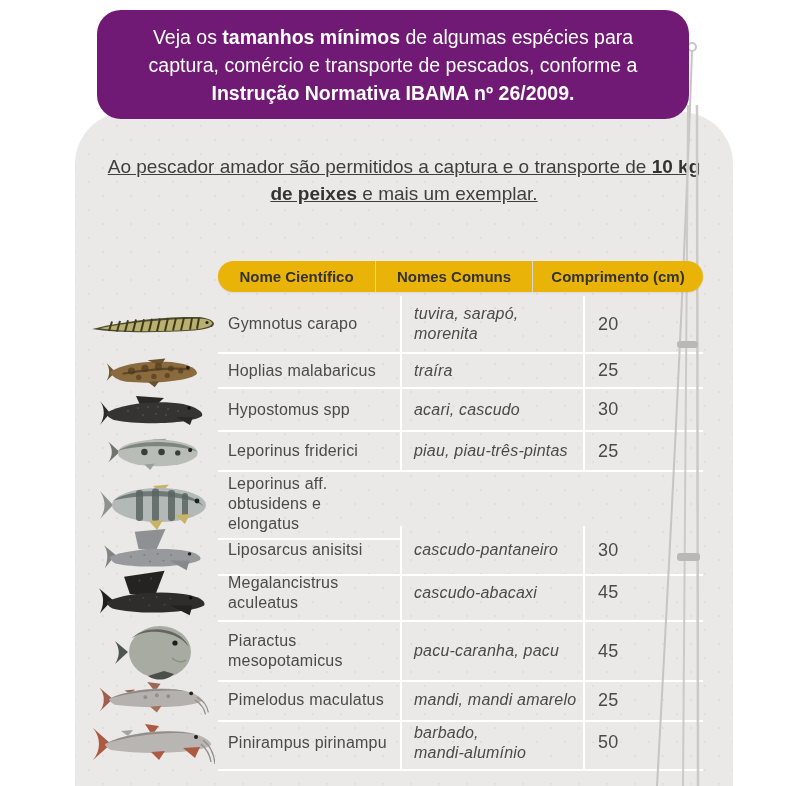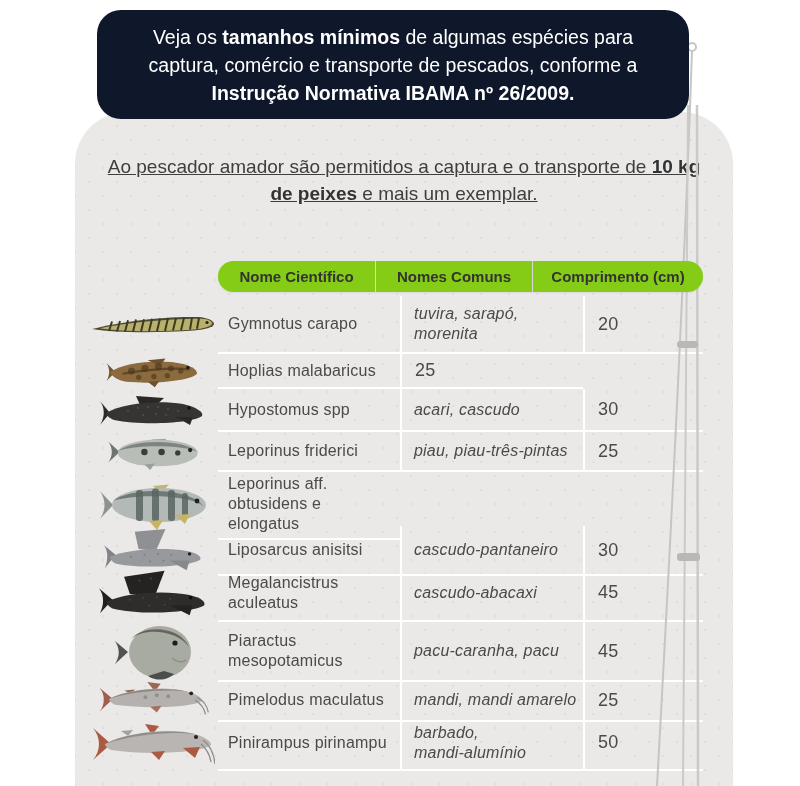--- a/index.html
+++ b/index.html
@@ -35,21 +35,21 @@
   .intro {
     position:absolute; left:105px; top:153px; width:598px;
     text-align:center; color:#3e3e3e; font-size:19px; line-height:27px;
     z-index:3;
     text-decoration:underline;
   }
   .intro .b { font-weight:bold; color:#333333; }
   
   .thead {
     position:absolute; left:218px; top:261px; width:485px; height:31px;
-    background:#84cc16; border-radius:16px;
+    background:#eab308; border-radius:16px;
     display:grid; grid-template-columns:157px 157px 171px;
     z-index:5; box-shadow:0 1px 2px rgba(0,0,0,0.07);
   }
   .thead .hcell {
     display:flex; align-items:center; justify-content:center;
     font-weight:bold; font-size:15px; color:#333333;
   }
   .thead .hcell + .hcell { border-left:1px solid #d9d8d6; }
   
   .tbody { position:absolute; left:88px; top:296px; width:615px; z-index:2; }
@@ -64,21 +64,21 @@
   
   .rod { position:absolute; left:0; top:0; z-index:4; pointer-events:none; }
 </style>
 </head>
 <body>
 
 <div class="page">
 
   <div class="card"></div>
 
-  <div class="banner" style="background:#0f172a">
+  <div class="banner" style="background:#701a75">
     <p><span>Veja os </span><span class="b">tamanhos mínimos</span><span> de algumas espécies para captura, comércio e transporte de pescados, conforme a </span><span class="b">Instrução Normativa IBAMA nº 26/2009.</span></p>
   </div>
 
   <div class="intro"><span>Ao pescador amador são permitidos a captura e o transporte de </span><span class="b">10 kg de peixes</span><span> e mais um exemplar.</span></div>
 
   <div class="thead">
     <div class="hcell">Nome Científico</div>
     <div class="hcell">Nomes Comuns</div>
     <div class="hcell">Comprimento (cm)</div>
   </div>
@@ -115,20 +115,21 @@
               <circle cx="38" cy="25" r="3"></circle>
               <circle cx="55" cy="24" r="3"></circle>
             <circle cx="70" cy="23" r="3"></circle>
               <circle cx="85" cy="18" r="3"></circle>
           </g>
           <path d="M20,21 C45,17 75,14 95,16" stroke="#4b381d" stroke-width="2.4" fill="none" opacity="0.7"></path>
           <circle cx="93" cy="14" r="2" fill="#241c10"></circle>
         </svg>
       </div>
       <div class="cell sci">Hoplias malabaricus</div>
+      <div class="cell com">traíra</div>
       <div class="cell len">25</div>
     </div>
 
     <div class="row" style="height:43px">
       <div class="cell fishcell">
         <svg width="110" height="36" viewBox="0 0 110 36">
           <path d="M12,20 L2,8 C7,15 7,24 2,32 Z" fill="#2b2a29"></path>
           <path d="M38,3 L66,5 L56,14 L42,12 Z" fill="#292827"></path>
           <path d="M8,20 C25,10 60,7 85,11 C98,14 106,19 104,23 C96,30 45,33 16,27 C11,25 8,22 8,20 Z" fill="#363432"></path>
           <path d="M78,24 L92,32 L95,24 Z" fill="#2a2928"></path>

